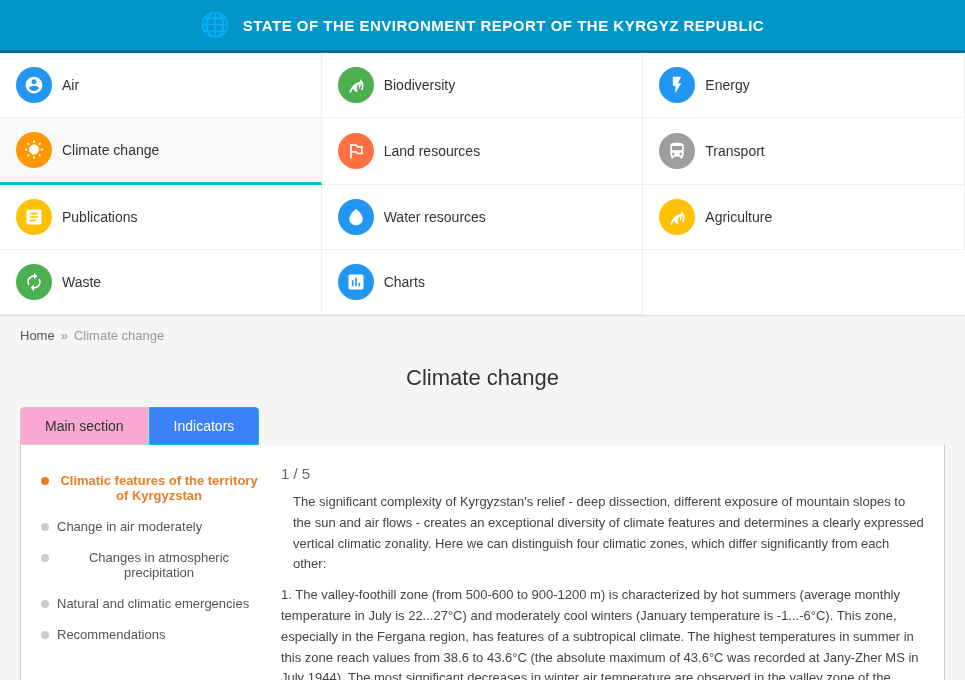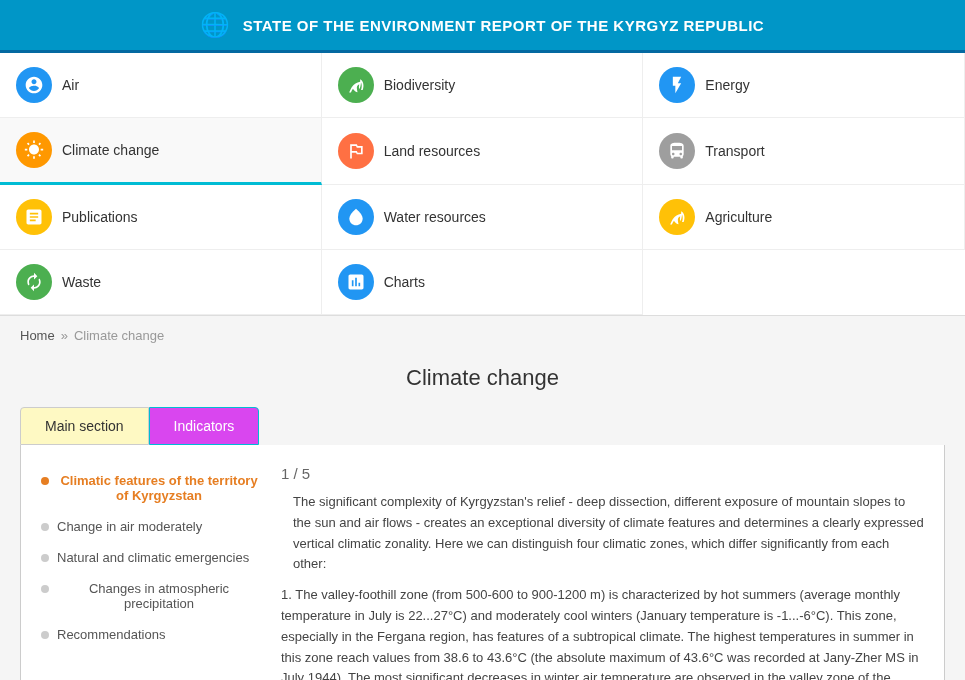--- a/index.html
+++ b/index.html
@@ -89,25 +89,25 @@
     .tabs {
       display: flex;
       gap: 0;
       margin-bottom: 0;
     }
     .tab {
       padding: 10px 24px;
       cursor: pointer;
       border: 1px solid #ccc;
       font-size: 14px;
-      background: #fef9c3;
+      background: #f9a8d4;
       color: #333;
     }
     .tab.active {
-      background: #d946ef;
+      background: #3b82f6;
       color: white;
       border-color: #00bcd4;
     }
     .tab:first-child { border-radius: 4px 0 0 0; }
     .tab:last-child { border-radius: 0 4px 0 0; }
 
     
     .content-box {
       background: white;
       border: 1px solid #ccc;
@@ -279,25 +279,25 @@
         <div class="sidebar-item active">
     <span class="sidebar-dot"></span>
     <span>Climatic features of the territory of Kyrgyzstan</span>
   </div>
         <div class="sidebar-item">
     <span class="sidebar-dot"></span>
     <span>Change in air moderately</span>
   </div>
         <div class="sidebar-item">
     <span class="sidebar-dot"></span>
+    <span>Changes in atmospheric precipitation</span>
+  </div>
+        <div class="sidebar-item">
+    <span class="sidebar-dot"></span>
     <span>Natural and climatic emergencies</span>
-  </div>
-        <div class="sidebar-item">
-    <span class="sidebar-dot"></span>
-    <span>Changes in atmospheric precipitation</span>
   </div>
         <div class="sidebar-item">
     <span class="sidebar-dot"></span>
     <span>Recommendations</span>
   </div>
       </div>
 
     <div class="article">
       <div class="article-counter">1 / 5</div>
       <div class="article-text" id="article-text">

